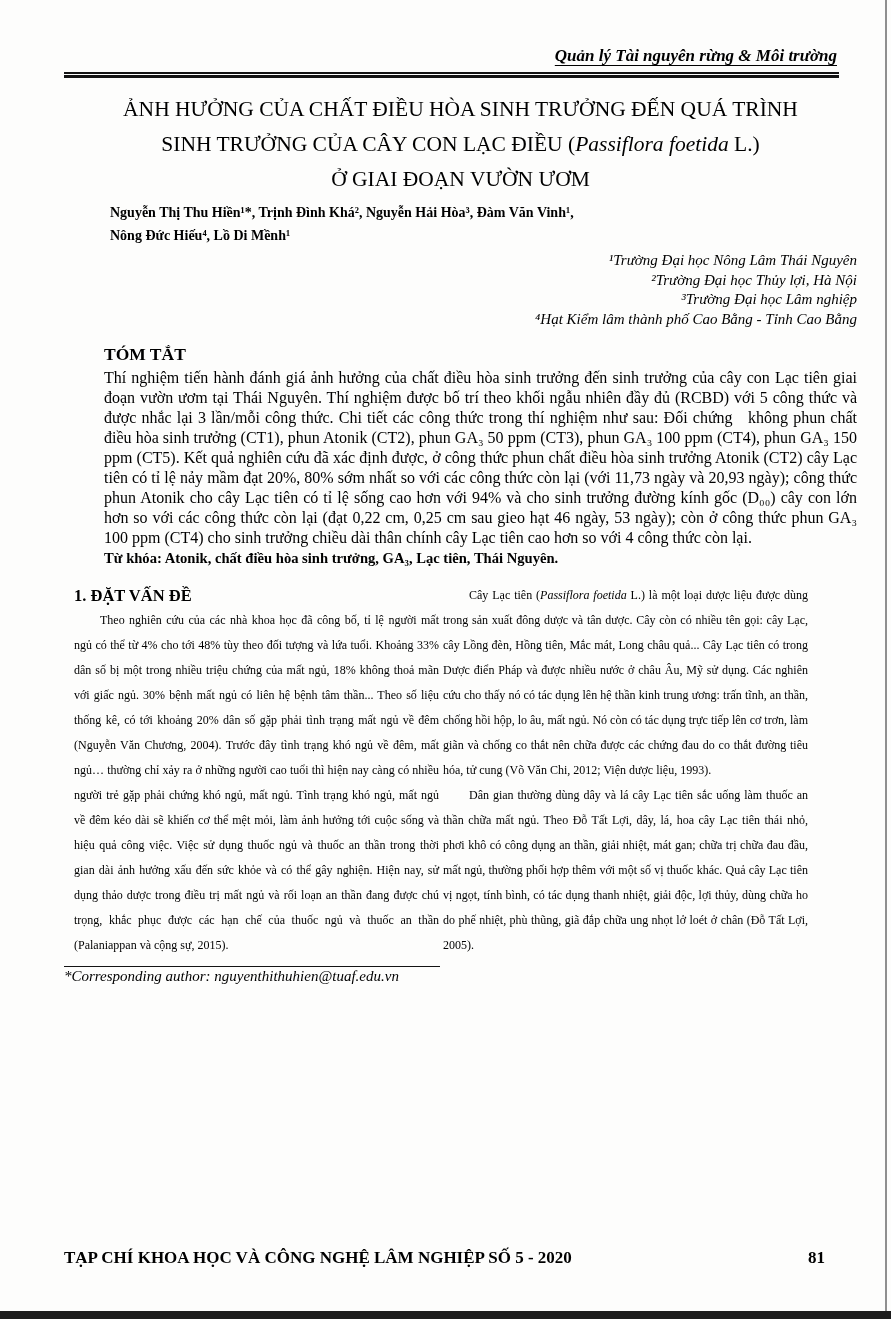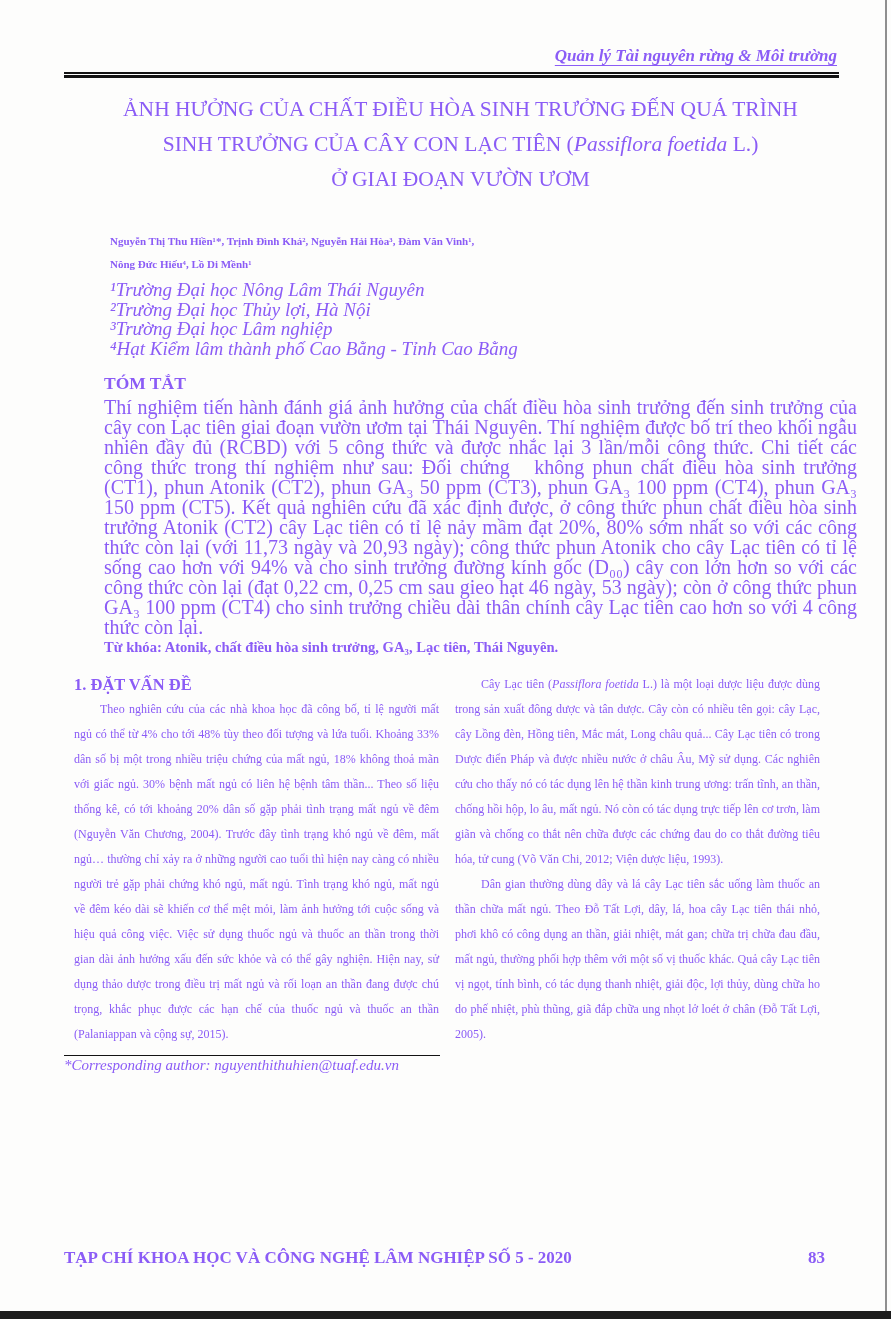--- a/index.html
+++ b/index.html
@@ -3,21 +3,21 @@
 <meta charset="utf-8">
 <style>
   * { margin: 0; padding: 0; box-sizing: border-box; }
   html, body { background: #e8e8e8; }
   body { width: 891px; height: 1319px; font-family: "Liberation Serif", serif; }
   .page {
     position: relative;
     width: 891px;
     height: 1319px;
     background: #fdfdfc;
-    color: #8b5cf6;
+    color: #000000;
     overflow: hidden;
   }
   .content {
     padding: 46px 34px 0 64px;
   }
   .journal-header {
     text-align: right;
     font-weight: bold;
     font-style: italic;
     font-size: 17px;
@@ -33,58 +33,59 @@
     border-bottom: 3px solid #131313;
   }
   .title {
     margin-top: 14px;
     text-align: center;
     font-size: 21.5px;
     font-weight: normal;
     line-height: 35px;
   }
   .authors {
-    margin-top: 33px;
+    margin-top: 4px;
     margin-left: 46px;
     font-weight: bold;
-    font-size: 11px;
+    font-size: 14px;
     line-height: 23px;
   }
   .affiliations {
     margin-top: 4px;
     margin-left: 46px;
     font-style: italic;
-    font-size: 19px;
+    font-size: 15px;
     line-height: 19.5px;
+    text-align: right;
   }
   .abstract {
     margin-top: 15px;
     margin-left: 40px;
   }
   .abstract-heading {
     font-weight: bold;
     font-size: 17.5px;
     margin-bottom: 3px;
   }
   .abstract-body {
-    font-size: 20px;
+    font-size: 16px;
     line-height: 20px;
     text-align: justify;
   }
   .keywords {
     font-size: 14.6px;
     line-height: 20px;
     font-weight: bold;
   }
   .columns {
     margin-top: 15px;
     margin-left: 10px;
     width: 746px;
     display: flex;
-    gap: 16px;
+    gap: 4px;
   }
   .col { width: 365px; }
   .section-heading {
     font-weight: bold;
     font-size: 16.5px;
     line-height: 25px;
   }
   .body-text {
     font-size: 12px;
     line-height: 25px;
@@ -140,21 +141,21 @@
 <body>
 
 <div class="page">
 
   <div class="content">
 
     <div class="journal-header">Quản lý Tài nguyên rừng &amp; Môi trường</div>
 
     <div class="header-rule"></div>
 
-    <h1 class="title"><span>ẢNH HƯỞNG CỦA CHẤT ĐIỀU HÒA SINH TRƯỞNG ĐẾN QUÁ TRÌNH</span><br><span>SINH TRƯỞNG CỦA CÂY CON LẠC TIÊN (</span><i>Passiflora foetida</i><span> L.)</span><br><span>Ở GIAI ĐOẠN VƯỜN ƯƠM</span></h1>
+    <h1 class="title"><span>ẢNH HƯỞNG CỦA CHẤT ĐIỀU HÒA SINH TRƯỞNG ĐẾN QUÁ TRÌNH</span><br><span>SINH TRƯỞNG CỦA CÂY CON LẠC ĐIỀU (</span><i>Passiflora foetida</i><span> L.)</span><br><span>Ở GIAI ĐOẠN VƯỜN ƯƠM</span></h1>
 
     <div class="authors">
       <div>Nguyễn Thị Thu Hiền¹*, Trịnh Đình Khá², Nguyễn Hải Hòa³, Đàm Văn Vinh¹,</div>
       <div>Nông Đức Hiếu⁴, Lồ Di Mềnh¹</div>
     </div>
 
     <div class="affiliations">
       <div>¹Trường Đại học Nông Lâm Thái Nguyên</div>
       <div>²Trường Đại học Thủy lợi, Hà Nội</div>
       <div>³Trường Đại học Lâm nghiệp</div>
@@ -180,19 +181,19 @@
         <p class="body-text indent"><span>Cây Lạc tiên (</span><i>Passiflora foetida</i><span> L.) là một loại dược liệu được dùng trong sản xuất đông dược và tân dược. Cây còn có nhiều tên gọi: cây Lạc, cây Lồng đèn, Hồng tiên, Mắc mát, Long châu quả... Cây Lạc tiên có trong Dược điển Pháp và được nhiều nước ở châu Âu, Mỹ sử dụng. Các nghiên cứu cho thấy nó có tác dụng lên hệ thần kinh trung ương: trấn tĩnh, an thần, chống hồi hộp, lo âu, mất ngủ. Nó còn có tác dụng trực tiếp lên cơ trơn, làm giãn và chống co thắt nên chữa được các chứng đau do co thắt đường tiêu hóa, tử cung (Võ Văn Chi, 2012; Viện dược liệu, 1993).</span></p>
         <p class="body-text indent">Dân gian thường dùng dây và lá cây Lạc tiên sắc uống làm thuốc an thần chữa mất ngủ. Theo Đỗ Tất Lợi, dây, lá, hoa cây Lạc tiên thái nhỏ, phơi khô có công dụng an thần, giải nhiệt, mát gan; chữa trị chữa đau đầu, mất ngủ, thường phối hợp thêm với một số vị thuốc khác. Quả cây Lạc tiên vị ngọt, tính bình, có tác dụng thanh nhiệt, giải độc, lợi thủy, dùng chữa ho do phế nhiệt, phù thũng, giã đắp chữa ung nhọt lở loét ở chân (Đỗ Tất Lợi, 2005).</p>
       </div>
 
     </div>
 
   </div>
 
   <div class="footer">
     <span class="footer-text">TẠP CHÍ KHOA HỌC VÀ CÔNG NGHỆ LÂM NGHIỆP SỐ 5 - 2020</span>
-    <span class="page-number">83</span>
+    <span class="page-number">81</span>
   </div>
 
   <div class="scan-edge-line"></div>
   <div class="scan-bottom-bar"></div>
 
 </div>
 
 </body></html>

